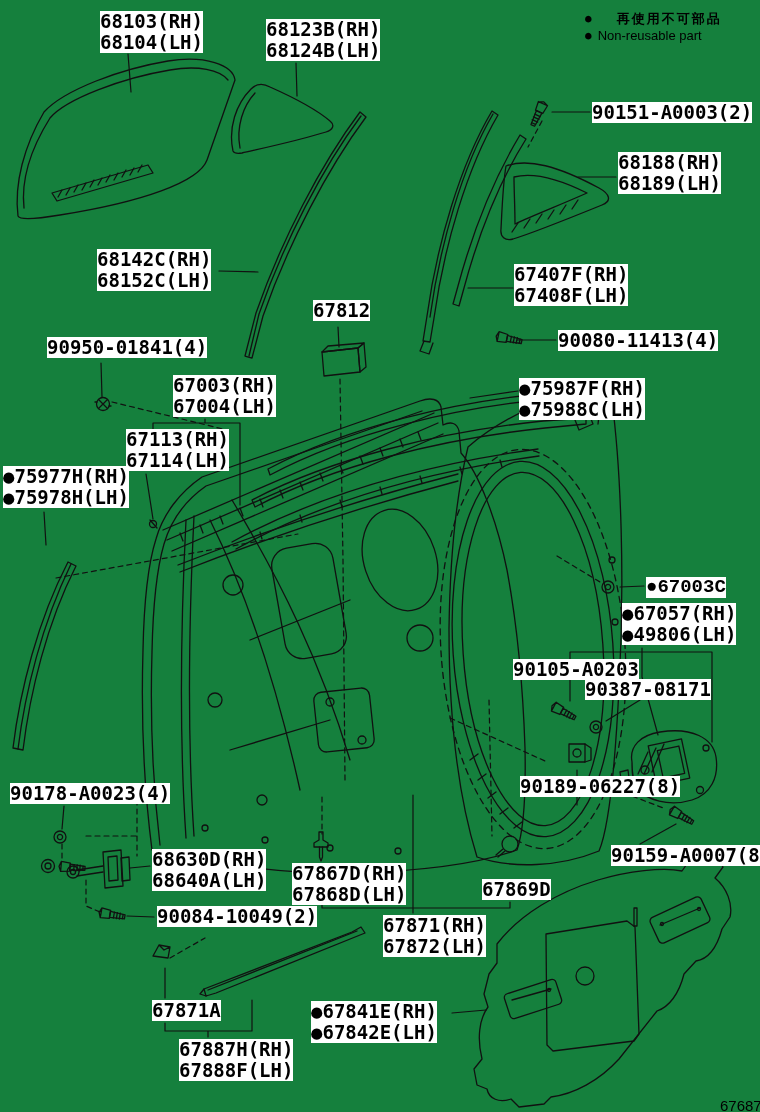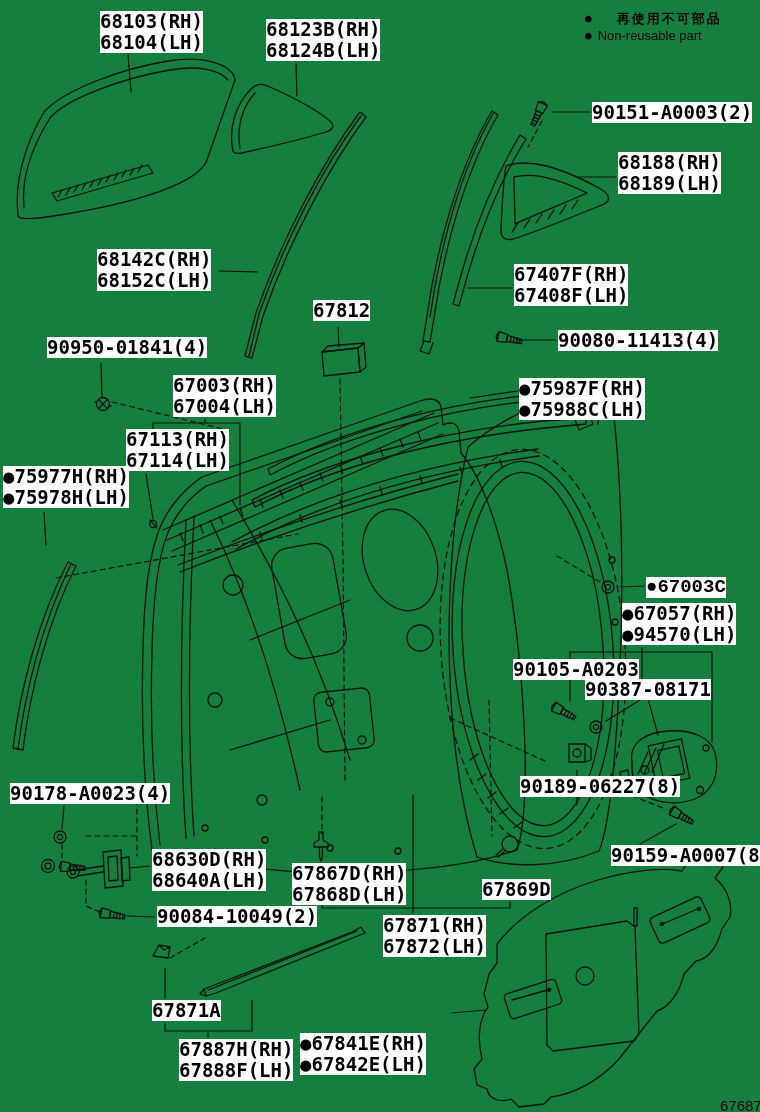--- a/index.html
+++ b/index.html
@@ -272,33 +272,33 @@
       <div class="part-label" style="left: 97px; top: 249px;"><div>68142C(RH)</div><div>68152C(LH)</div></div>
       <div class="part-label" style="left: 514px; top: 264px;"><div>67407F(RH)</div><div>67408F(LH)</div></div>
       <div class="part-label" style="left: 313px; top: 300px;"><div>67812</div></div>
       <div class="part-label" style="left: 47px; top: 337px;"><div>90950-01841(4)</div></div>
       <div class="part-label" style="left: 558px; top: 330px;"><div>90080-11413(4)</div></div>
       <div class="part-label" style="left: 173px; top: 375px;"><div>67003(RH)</div><div>67004(LH)</div></div>
       <div class="part-label" style="left: 519px; top: 378px;"><div>●75987F(RH)</div><div>●75988C(LH)</div></div>
       <div class="part-label" style="left: 126px; top: 429px;"><div>67113(RH)</div><div>67114(LH)</div></div>
       <div class="part-label" style="left: 3px; top: 466px;"><div>●75977H(RH)</div><div>●75978H(LH)</div></div>
       <div class="part-label" style="left: 646px; top: 577px; font-family: Liberation Mono, monospace;"><div>●67003C</div></div>
-      <div class="part-label" style="left: 578px; top: 603px; margin-left: 44px;"><div>●67057(RH)</div><div>●94570(LH)</div></div>
+      <div class="part-label" style="left: 578px; top: 603px; margin-left: 44px;"><div>●67057(RH)</div><div>●49806(LH)</div></div>
       <div class="part-label" style="left: 513px; top: 659px;"><div>90105-A0203</div></div>
       <div class="part-label" style="left: 585px; top: 679px;"><div>90387-08171</div></div>
       <div class="part-label" style="left: 10px; top: 783px;"><div>90178-A0023(4)</div></div>
       <div class="part-label" style="left: 152px; top: 849px;"><div>68630D(RH)</div><div>68640A(LH)</div></div>
       <div class="part-label" style="left: 292px; top: 863px;"><div>67867D(RH)</div><div>67868D(LH)</div></div>
       <div class="part-label" style="left: 520px; top: 776px;"><div>90189-06227(8)</div></div>
       <div class="part-label" style="left: 611px; top: 845px;"><div>90159-A0007(8)</div></div>
       <div class="part-label" style="left: 482px; top: 879px;"><div>67869D</div></div>
       <div class="part-label" style="left: 157px; top: 906px;"><div>90084-10049(2)</div></div>
       <div class="part-label" style="left: 383px; top: 915px;"><div>67871(RH)</div><div>67872(LH)</div></div>
       <div class="part-label" style="left: 137px; top: 1000px; margin-left: 15px;"><div>67871A</div></div>
-      <div class="part-label" style="left: 300px; top: 1001px; margin-top: 32px;"><div>●67841E(RH)</div><div>●67842E(LH)</div></div>
+      <div class="part-label" style="left: 311px; top: 1001px;"><div>●67841E(RH)</div><div>●67842E(LH)</div></div>
       <div class="part-label" style="left: 179px; top: 1039px;"><div>67887H(RH)</div><div>67888F(LH)</div></div>
     </div>
 
   <div id="legend">
     <div class="row">
       <span class="dot">●</span>
       <span class="jp">再使用不可部品</span>
     </div>
     <div class="row">
       <span class="dot">●</span>

